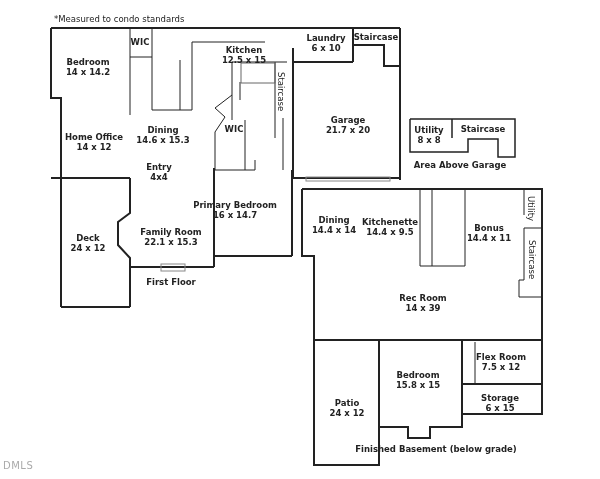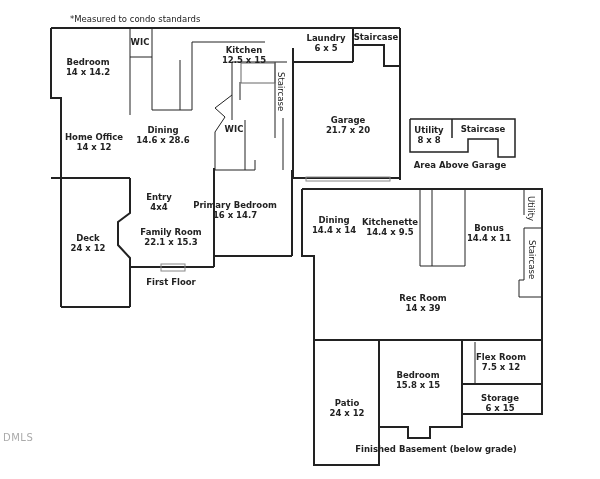--- a/index.html
+++ b/index.html
@@ -1,21 +1,21 @@
 <!DOCTYPE html>
 <html><head>
 <meta charset="utf-8">
 <style>
   html, body { margin:0; padding:0; background:#ffffff; }
   body { width:600px; height:479px; position:relative; overflow:hidden; font-family:"DejaVu Sans", sans-serif; }
   svg { position:absolute; left:0; top:0; }
   .lbl { position:absolute; font-size:8.5px; line-height:10px; color:#222; text-align:center; white-space:nowrap; transform:translateX(-50%);font-weight:bold; }
-  .note { position:absolute; font-size:8.5px; color:#222; white-space:nowrap;margin-left:16px; }
+  .note { position:absolute; font-size:8.5px; color:#222; white-space:nowrap; }
   .vert { position:absolute; font-size:8.5px; color:#222; writing-mode:vertical-rl; white-space:nowrap; }
-  .watermark { position:absolute; left:3px; top:432px; font-size:10px; color:#aaa; letter-spacing:0.5px; }
+  .watermark { position:absolute; left:3px; top:460px; font-size:10px; color:#aaa; letter-spacing:0.5px; }
 </style>
 </head>
 <body>
 
 <svg width="600" height="479" viewBox="0 0 600 479" stroke="#222" fill="none">
 
   <g stroke-width="2">
     <polyline points="51,28 51,98 61,98 61,178 51,178"></polyline>
     <line x1="51" y1="28" x2="308" y2="28"></line>
     <line x1="61" y1="178" x2="130" y2="178"></line>
@@ -80,28 +80,28 @@
 
   <rect x="306" y="177" width="84" height="4" stroke="#888" stroke-width="1"></rect>
   <rect x="161" y="264" width="24" height="7" stroke="#888" stroke-width="1"></rect>
 </svg>
 
 <div class="note" style="left:54px;top:14px;">*Measured to condo standards</div>
 
 <div class="lbl" style="left:88px;top:57px;"><span>Bedroom</span><br><span>14 x 14.2</span></div>
 <div class="lbl" style="left:140px;top:37px;"><span>WIC</span></div>
 <div class="lbl" style="left:228px;top:45px;margin-left:16px;"><span>Kitchen</span><br><span>12.5 x 15</span></div>
-<div class="lbl" style="left:326px;top:33px;"><span>Laundry</span><br><span>6 x 5</span></div>
+<div class="lbl" style="left:326px;top:33px;"><span>Laundry</span><br><span>6 x 10</span></div>
 <div class="lbl" style="left:376px;top:32px;"><span>Staircase</span></div>
 <div class="vert" style="left:276px;top:72px;">Staircase</div>
 <div class="lbl" style="left:94px;top:132px;"><span>Home Office</span><br><span>14 x 12</span></div>
-<div class="lbl" style="left:163px;top:125px;"><span>Dining</span><br><span>14.6 x 28.6</span></div>
+<div class="lbl" style="left:163px;top:125px;"><span>Dining</span><br><span>14.6 x 15.3</span></div>
 <div class="lbl" style="left:234px;top:124px;"><span>WIC</span></div>
 <div class="lbl" style="left:348px;top:115px;"><span>Garage</span><br><span>21.7 x 20</span></div>
-<div class="lbl" style="left:159px;top:192px;"><span>Entry</span><br><span>4x4</span></div>
+<div class="lbl" style="left:159px;top:162px;"><span>Entry</span><br><span>4x4</span></div>
 <div class="lbl" style="left:235px;top:200px;"><span>Primary Bedroom</span><br><span>16 x 14.7</span></div>
 <div class="lbl" style="left:88px;top:233px;"><span>Deck</span><br><span>24 x 12</span></div>
 <div class="lbl" style="left:171px;top:227px;"><span>Family Room</span><br><span>22.1 x 15.3</span></div>
 <div class="lbl" style="left:171px;top:277px;">First Floor</div>
 
 <div class="lbl" style="left:429px;top:125px;"><span>Utility</span><br><span>8 x 8</span></div>
 <div class="lbl" style="left:483px;top:124px;"><span>Staircase</span></div>
 <div class="lbl" style="left:460px;top:160px;">Area Above Garage</div>
 
 <div class="lbl" style="left:334px;top:215px;"><span>Dining</span><br><span>14.4 x 14</span></div>

